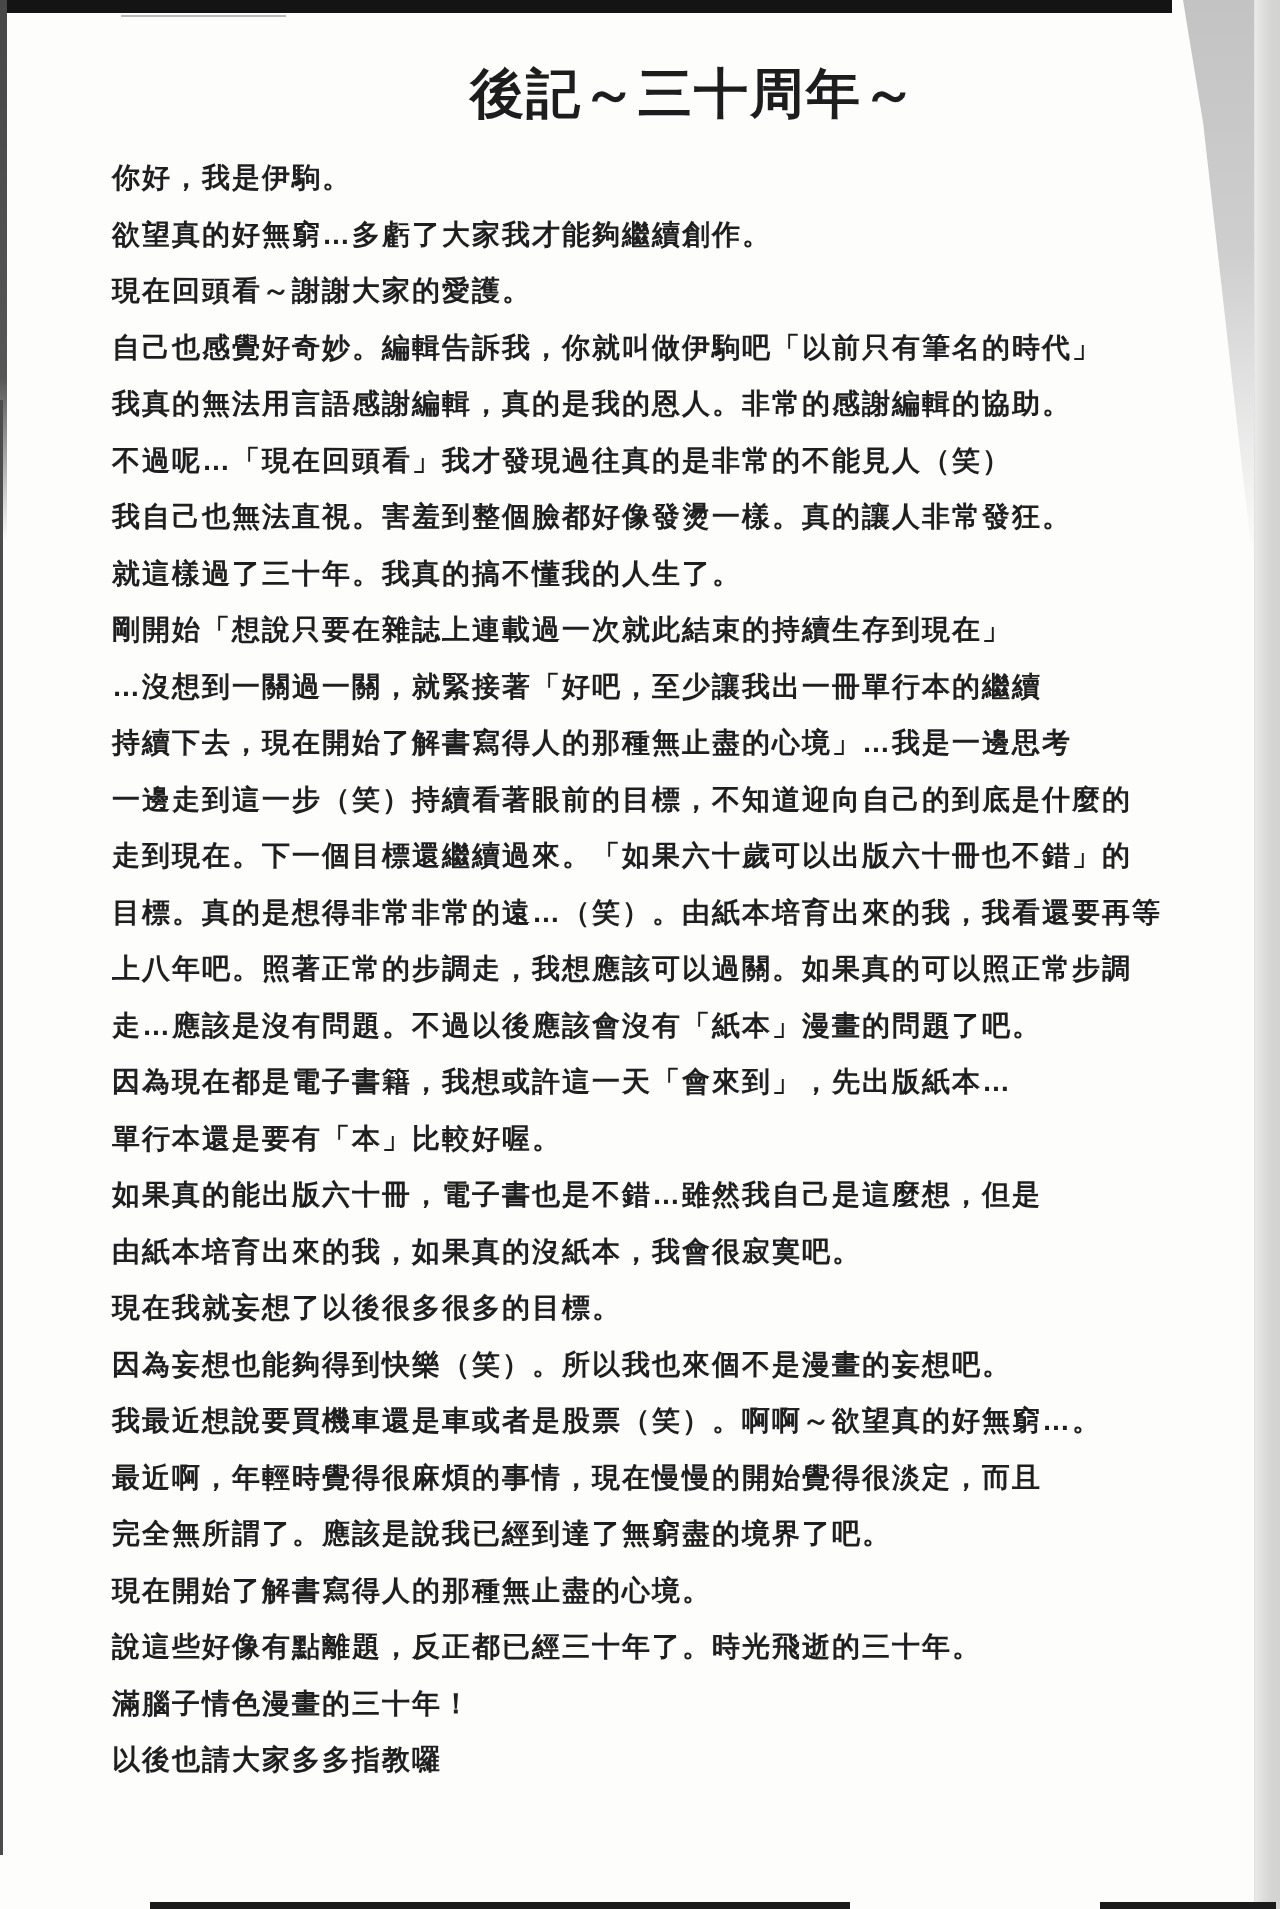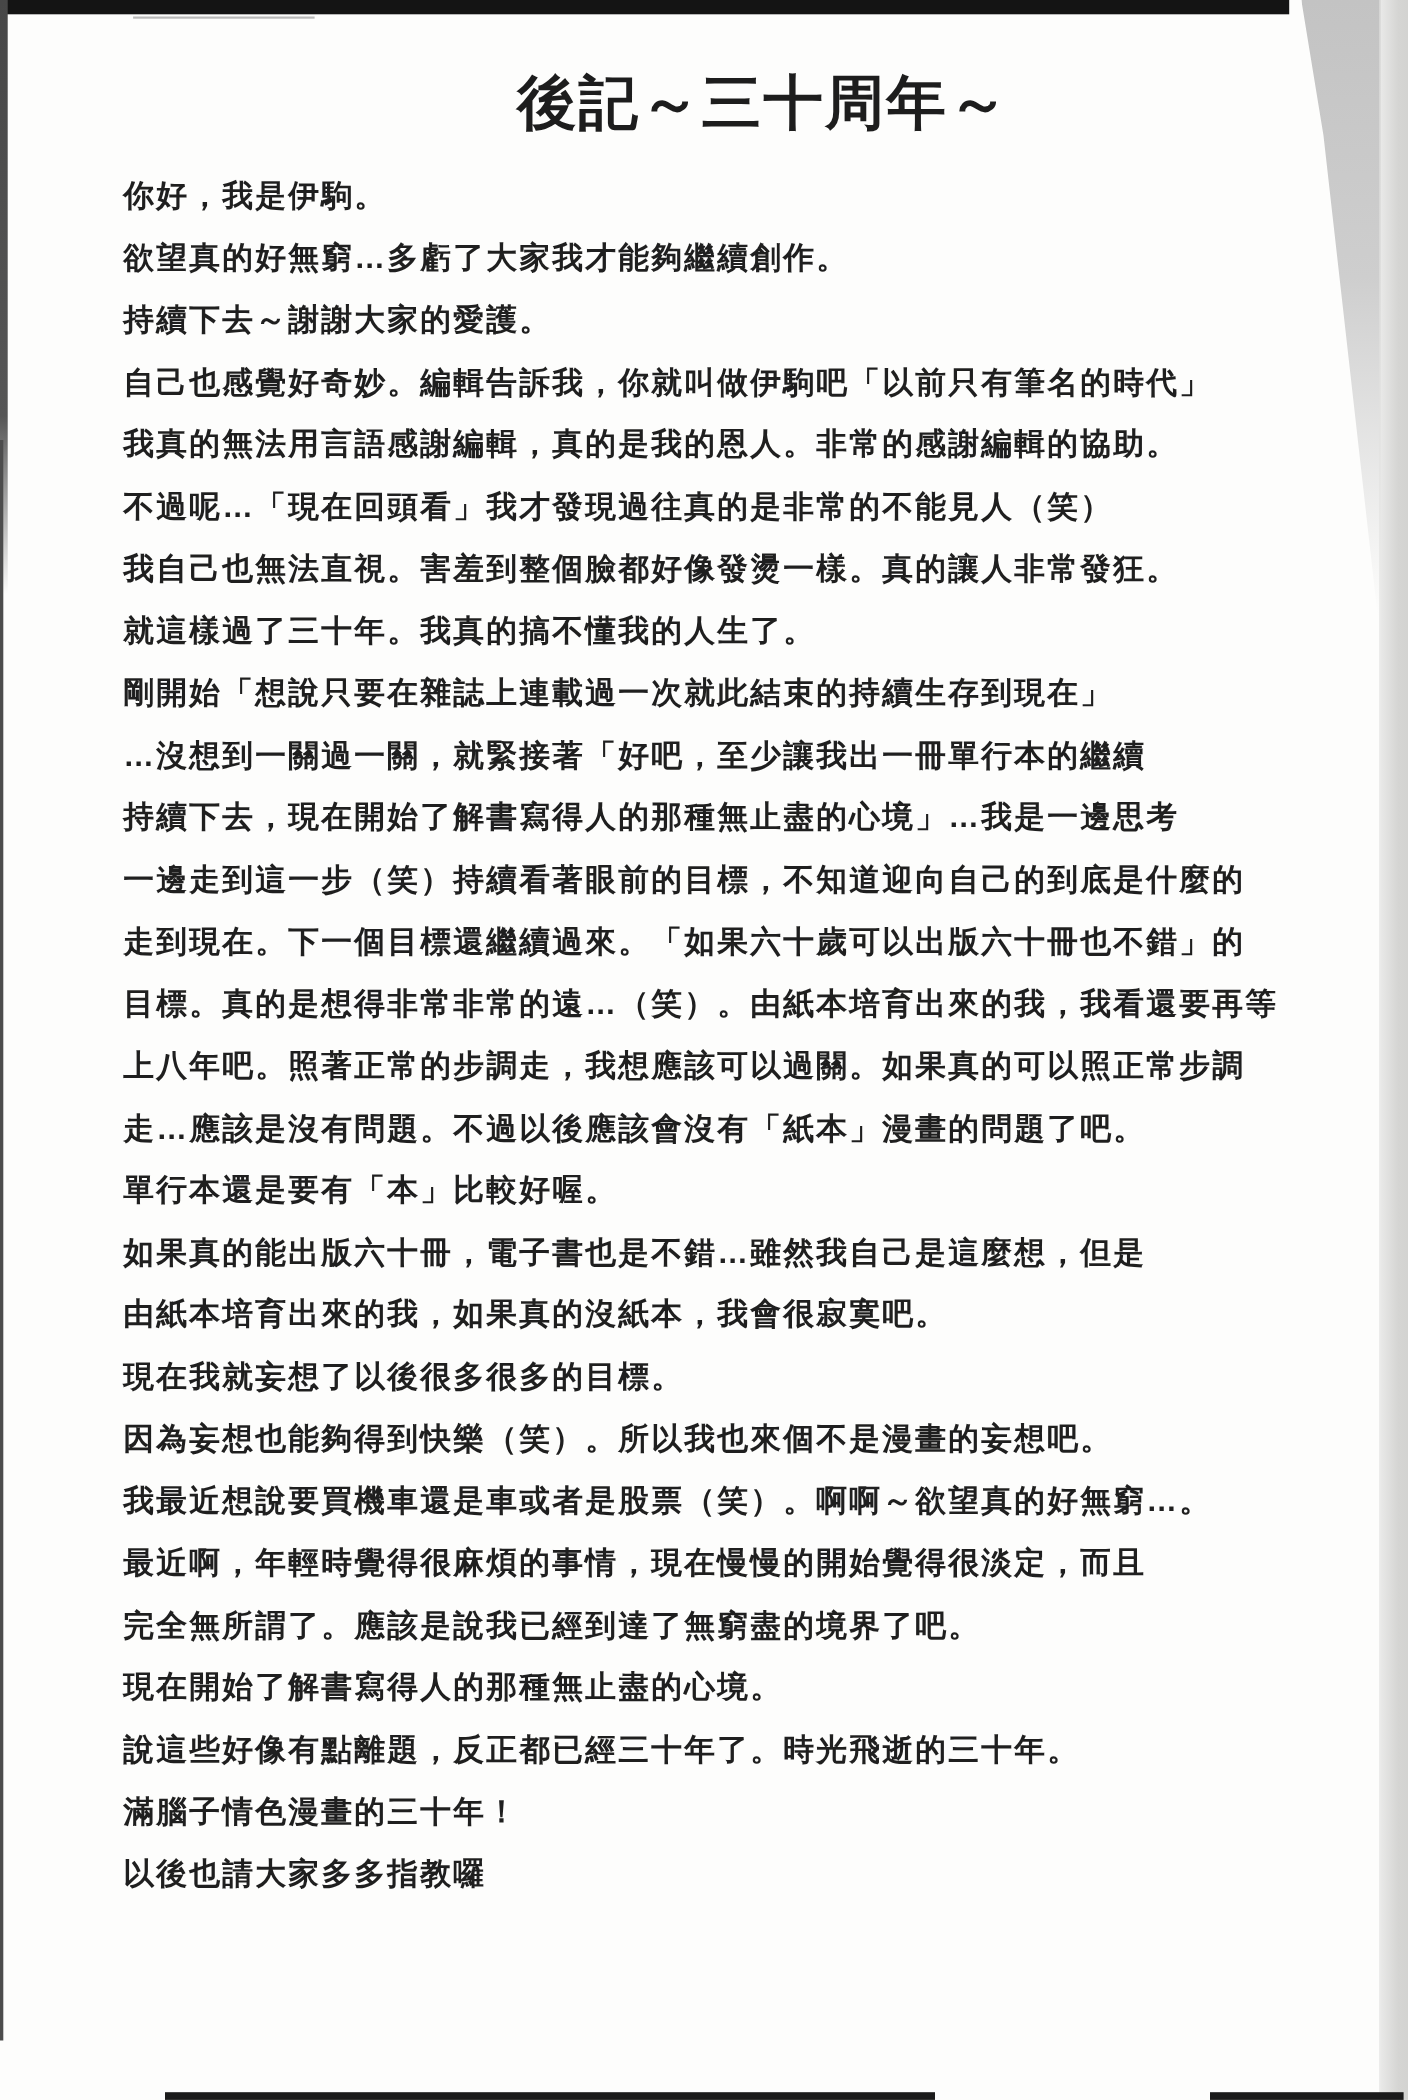--- a/index.html
+++ b/index.html
@@ -116,34 +116,35 @@
   <div class="scan-left-line"></div>
   <div class="scan-bottom-seg1"></div>
   <div class="scan-bottom-seg2"></div>
   <div class="scan-artifact-line"></div>
 
   <h1 class="title">後記～三十周年～</h1>
 
   <div class="afterword">
       <div class="line">你好，我是伊駒。</div>
       <div class="line">欲望真的好無窮…多虧了大家我才能夠繼續創作。</div>
-      <div class="line">持續下去～謝謝大家的愛護。</div>
+      <div class="line">現在回頭看～謝謝大家的愛護。</div>
       <div class="line">自己也感覺好奇妙。編輯告訴我，你就叫做伊駒吧「以前只有筆名的時代」</div>
       <div class="line">我真的無法用言語感謝編輯，真的是我的恩人。非常的感謝編輯的協助。</div>
       <div class="line">不過呢…「現在回頭看」我才發現過往真的是非常的不能見人（笑）</div>
       <div class="line">我自己也無法直視。害羞到整個臉都好像發燙一樣。真的讓人非常發狂。</div>
       <div class="line">就這樣過了三十年。我真的搞不懂我的人生了。</div>
       <div class="line">剛開始「想說只要在雜誌上連載過一次就此結束的持續生存到現在」</div>
       <div class="line">…沒想到一關過一關，就緊接著「好吧，至少讓我出一冊單行本的繼續</div>
       <div class="line">持續下去，現在開始了解書寫得人的那種無止盡的心境」…我是一邊思考</div>
       <div class="line">一邊走到這一步（笑）持續看著眼前的目標，不知道迎向自己的到底是什麼的</div>
       <div class="line">走到現在。下一個目標還繼續過來。「如果六十歲可以出版六十冊也不錯」的</div>
       <div class="line">目標。真的是想得非常非常的遠…（笑）。由紙本培育出來的我，我看還要再等</div>
       <div class="line">上八年吧。照著正常的步調走，我想應該可以過關。如果真的可以照正常步調</div>
       <div class="line">走…應該是沒有問題。不過以後應該會沒有「紙本」漫畫的問題了吧。</div>
+      <div class="line">因為現在都是電子書籍，我想或許這一天「會來到」，先出版紙本…</div>
       <div class="line">單行本還是要有「本」比較好喔。</div>
       <div class="line">如果真的能出版六十冊，電子書也是不錯…雖然我自己是這麼想，但是</div>
       <div class="line">由紙本培育出來的我，如果真的沒紙本，我會很寂寞吧。</div>
       <div class="line">現在我就妄想了以後很多很多的目標。</div>
       <div class="line">因為妄想也能夠得到快樂（笑）。所以我也來個不是漫畫的妄想吧。</div>
       <div class="line">我最近想說要買機車還是車或者是股票（笑）。啊啊～欲望真的好無窮…。</div>
       <div class="line">最近啊，年輕時覺得很麻煩的事情，現在慢慢的開始覺得很淡定，而且</div>
       <div class="line">完全無所謂了。應該是說我已經到達了無窮盡的境界了吧。</div>
       <div class="line">現在開始了解書寫得人的那種無止盡的心境。</div>
       <div class="line">說這些好像有點離題，反正都已經三十年了。時光飛逝的三十年。</div>

